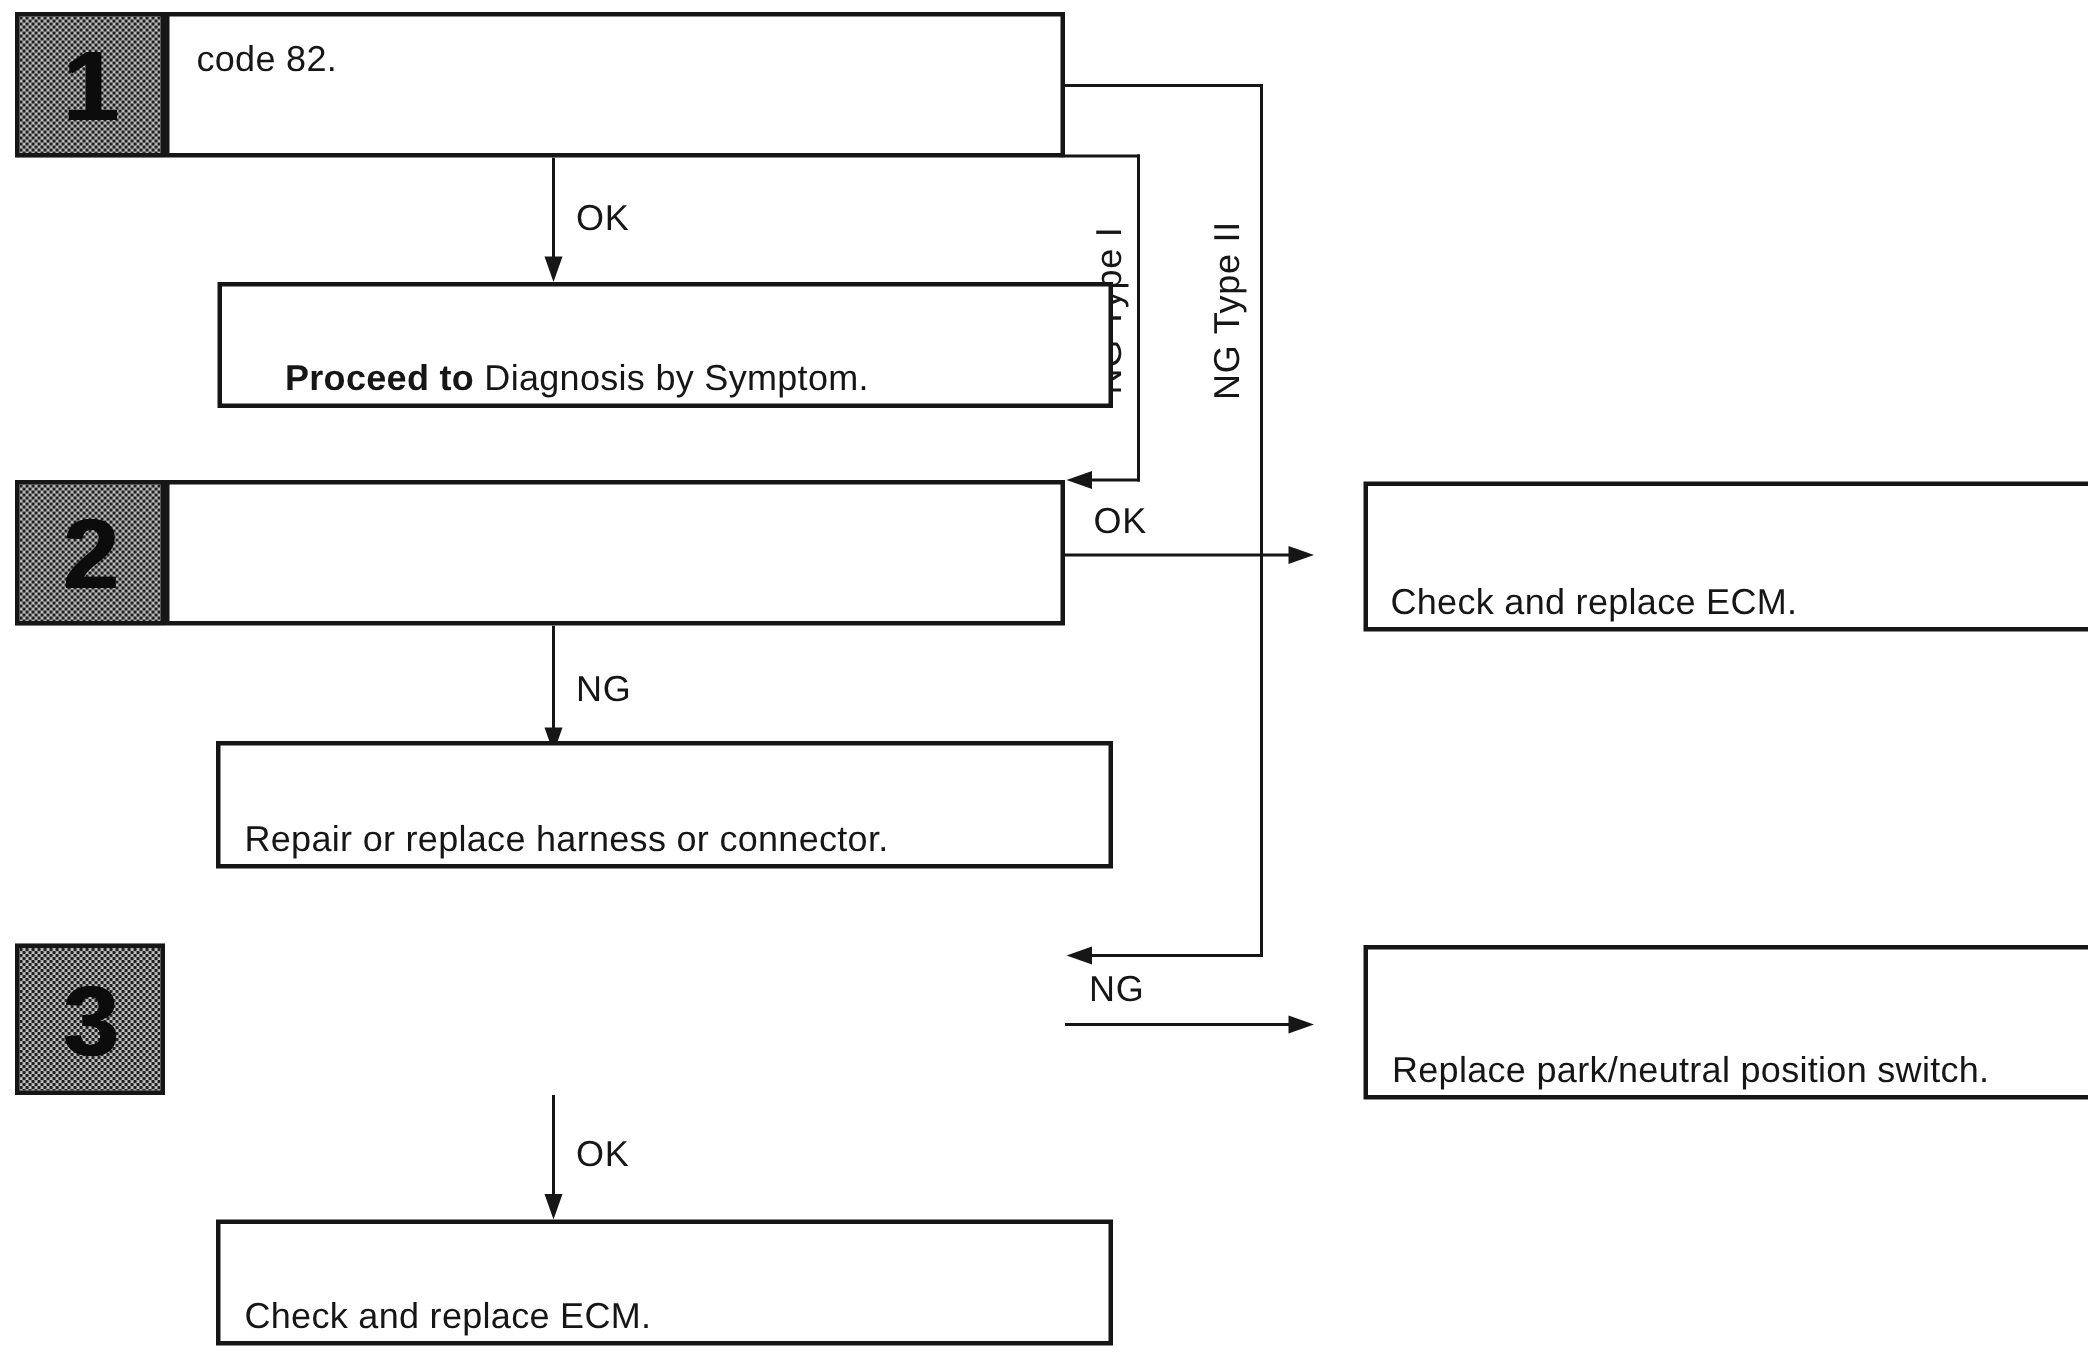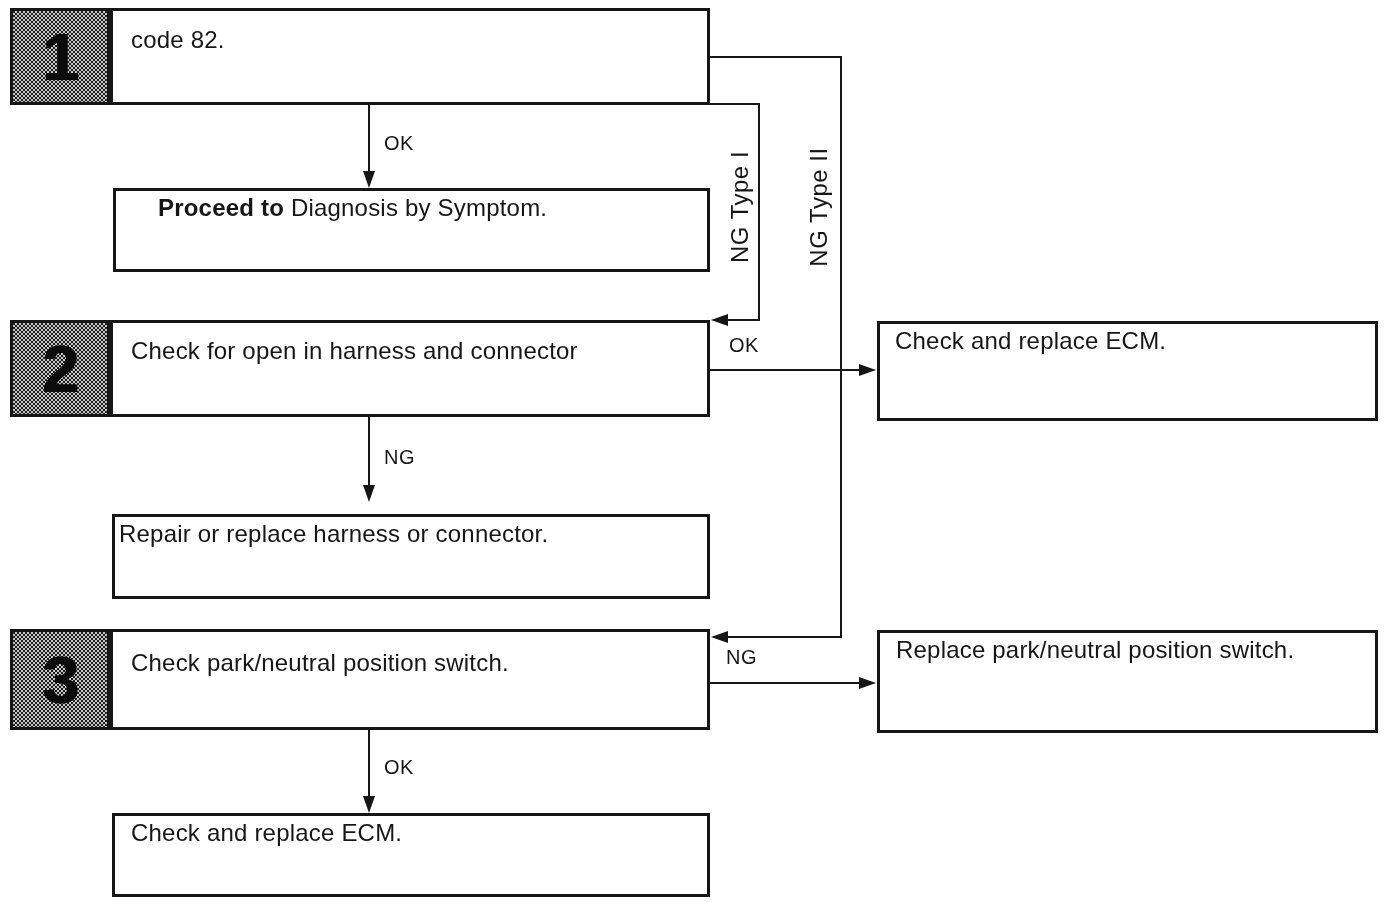--- a/index.html
+++ b/index.html
@@ -20,21 +20,21 @@
   .box{
     position:absolute;
     box-sizing:border-box;
     background:var(--paper);
     border:3px solid var(--ink);
     font-size:24px;
     letter-spacing:0.2px;
     line-height:33px;
   }
   .box .line{white-space:nowrap;}
-  .vcenter{display:flex;align-items:flex-start;}
+  .vcenter{display:flex;align-items:flex-end;margin-left:32px;}
   
   .tab{
     position:absolute;
     box-sizing:border-box;
     border:3px solid var(--ink);
     background-color:var(--tab);
     background-image:
       radial-gradient(circle at 1px 1px, #202020 1.05px, rgba(0,0,0,0) 1.45px),
       radial-gradient(circle at 1px 1px, #202020 1.05px, rgba(0,0,0,0) 1.45px);
     background-size:4px 4px;
@@ -58,21 +58,21 @@
     border-top:17px solid var(--ink);}
   .arr-right{position:absolute;width:0;height:0;
     border-top:6px solid transparent;border-bottom:6px solid transparent;
     border-left:17px solid var(--ink);}
   .arr-left{position:absolute;width:0;height:0;
     border-top:6px solid transparent;border-bottom:6px solid transparent;
     border-right:17px solid var(--ink);}
   
   .edge-label{
     position:absolute;
-    font-size:20px;
+    font-size:24px;
     letter-spacing:0.5px;
     white-space:nowrap;
   }
   .rot-label{
     position:absolute;
     font-size:24px;
     letter-spacing:0.5px;
     white-space:nowrap;
     transform:translate(-50%,-50%) rotate(-90deg);
   }
@@ -124,36 +124,32 @@
   </div>
 
   <div class="box vcenter" style="left:113px;top:188px;width:597px;height:84px;padding-left:42px">
     <div class="line"><span class="bold">Proceed to</span><span> Diagnosis by Symptom.</span></div>
   </div>
 
   <div class="tab" style="left:10px;top:320px;width:100px;height:97px">
     <span class="num">2</span>
   </div>
   <div class="box" style="left:110px;top:320px;width:600px;height:97px;padding:11px 16px 0 18px">
-    <div class="line">Check for open in harness and connector</div>
   </div>
 
-  <div class="box vcenter" style="left:112px;top:514px;width:598px;height:85px;padding-left:4px">
+  <div class="box vcenter" style="left:112px;top:494px;width:598px;height:85px;padding-left:16px">
     <div class="line">Repair or replace harness or connector.</div>
   </div>
 
   <div class="box vcenter" style="left:877px;top:321px;width:501px;height:100px;padding-left:15px">
     <div class="line">Check and replace ECM.</div>
   </div>
 
   <div class="tab" style="left:10px;top:629px;width:100px;height:101px">
     <span class="num">3</span>
-  </div>
-  <div class="box" style="left:110px;top:629px;width:600px;height:101px;padding:14px 16px 0 18px">
-    <div class="line">Check park/neutral position switch.</div>
   </div>
 
   <div class="box vcenter" style="left:877px;top:630px;width:501px;height:103px;padding-left:16px">
     <div class="line">Replace park/neutral position switch.</div>
   </div>
 
   <div class="box vcenter" style="left:112px;top:813px;width:598px;height:84px;padding-left:16px">
     <div class="line">Check and replace ECM.</div>
   </div>
 

